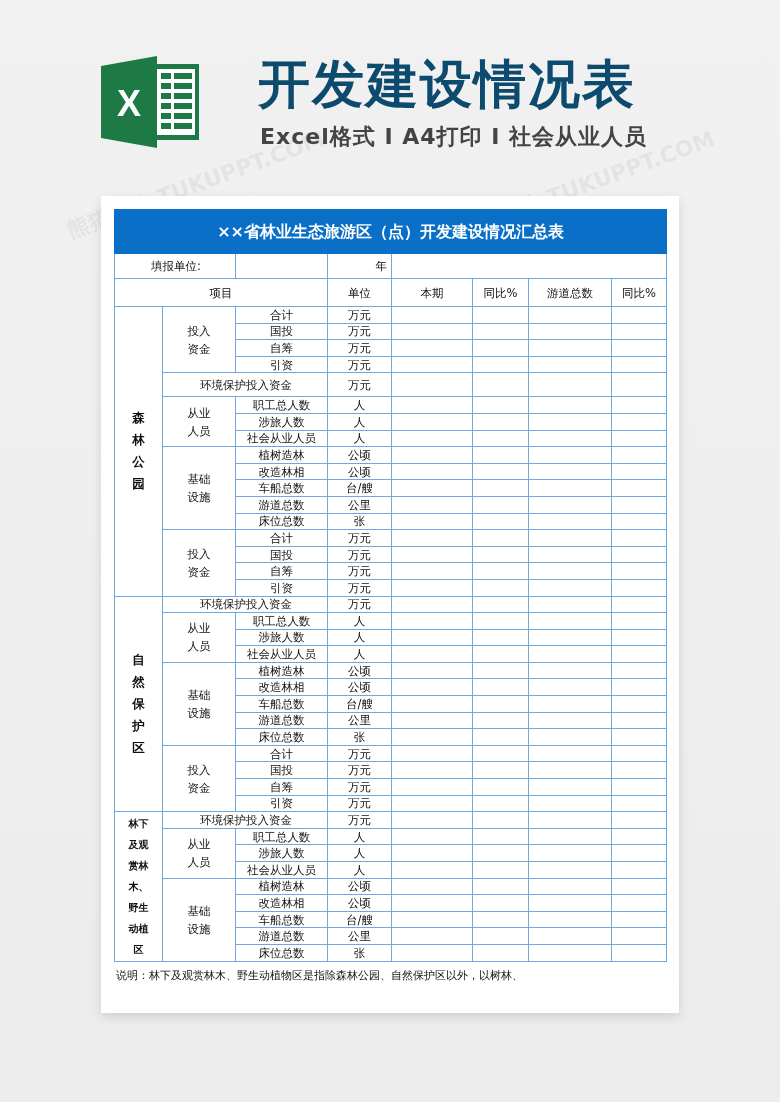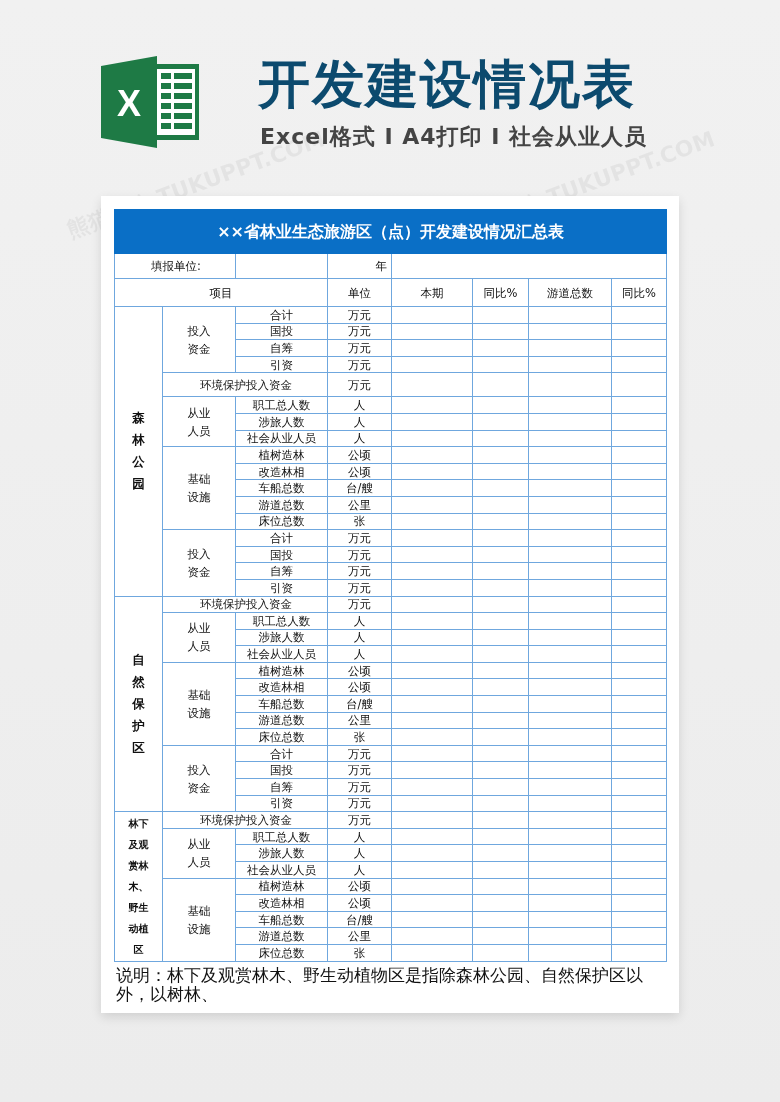--- a/index.html
+++ b/index.html
@@ -40,21 +40,21 @@
   tr.head td { height: 27px; }
   tr.r td { height: 15.6px; }
   tr.tall td { height: 23px; }
   .left { text-align: left; padding-left: 2px !important; }
   .right { text-align: right !important; padding-right: 4px !important; }
   .sec { font-weight: bold; white-space: normal !important; line-height: 22px !important; font-size: 12.5px; }
   .sec3 { font-weight: bold; white-space: normal !important; line-height: 21px !important; font-size: 10px; }
   .grp { white-space: normal !important; line-height: 18px !important; margin-top: 13px; }
   .note {
     position: absolute; left: 15px; top: 770px; width: 560px;
-    font-size: 17px; line-height: 19px; color: #111;
+    font-size: 11px; line-height: 19px; color: #111;
   }
   .wm {
     position: absolute; font-size: 22px; font-weight: bold; color: rgba(0,0,0,0.05);
     transform: rotate(-20deg); white-space: nowrap; pointer-events: none;
   }
 </style>
 </head>
 <body>
 
 <div class="wm" style="left:60px;top:170px;">熊猫办公 TUKUPPT.COM</div>

